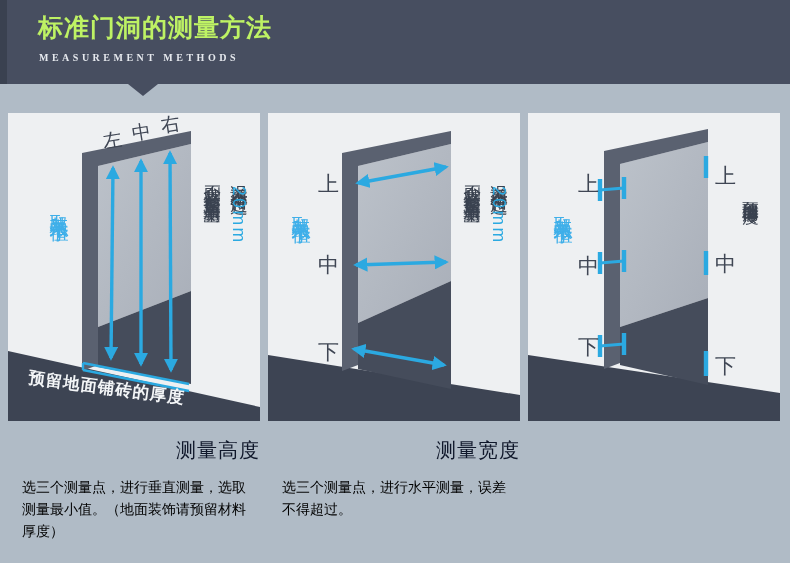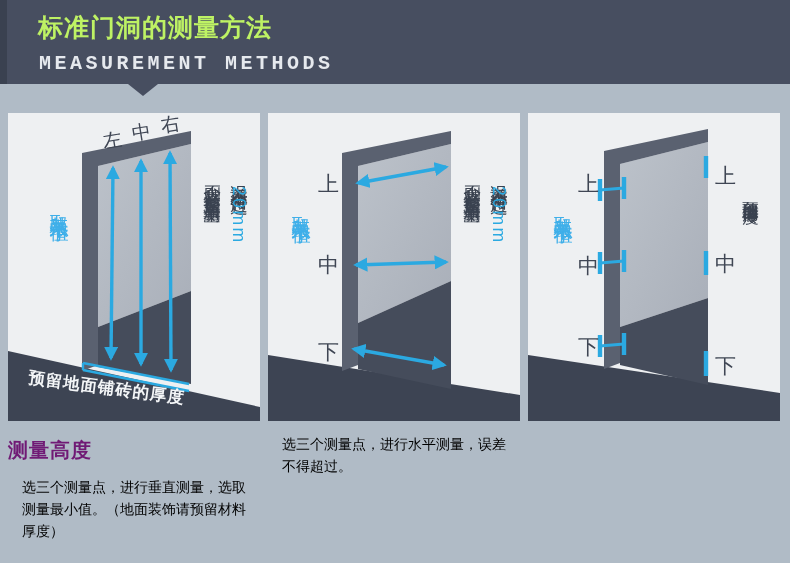--- a/index.html
+++ b/index.html
@@ -3,22 +3,22 @@
 <meta charset="utf-8">
 <style>
   html,body{margin:0;padding:0;background:#b0bbc6;}
   .stage{position:relative;width:790px;height:563px;background:#b0bbc6;overflow:hidden;
          font-family:"Liberation Sans","DejaVu Sans",sans-serif;}
   
   .hdr{position:absolute;left:0;top:0;width:790px;height:84px;background:#474e60;}
   .hdr-edge{position:absolute;left:0;top:0;width:7px;height:84px;background:#3a4150;}
   .hdr-title{position:absolute;left:38px;top:12px;margin:0;font-size:25px;line-height:30px;
              font-weight:bold;color:#bef264;letter-spacing:1px;}
-  .hdr-sub{position:absolute;left:39px;top:52px;font-family:Liberation Mono, monospace;
-           font-weight:bold;font-size:20px;letter-spacing:3.5px;color:#e6e9ee;}
+  .hdr-sub{position:absolute;left:39px;top:52px;font-family:Liberation Serif, serif;
+           font-weight:bold;font-size:10px;letter-spacing:3.5px;color:#e6e9ee;}
   .hdr-pointer{position:absolute;left:128px;top:84px;width:0;height:0;
                border-left:15px solid transparent;border-right:15px solid transparent;
                border-top:12px solid #474e60;}
   
   .panel{position:absolute;top:113px;width:252px;height:308px;background:#eef0f2;overflow:hidden;}
   .panel-1{left:8px}.panel-2{left:268px}.panel-3{left:528px}
   .panel svg{position:absolute;left:0;top:0;}
   .svg-label{font-family:"Liberation Sans","DejaVu Sans",sans-serif;fill:#3f4654;}
   
   .vcyan{position:absolute;writing-mode:vertical-rl;text-orientation:mixed;
@@ -27,22 +27,22 @@
          color:#3a4250;font-size:17.5px;letter-spacing:2.5px;line-height:27px;}
   .vdark .cy{color:#2ba9e1;}
   .vdark-single{position:absolute;writing-mode:vertical-rl;text-orientation:mixed;
          color:#3a4250;font-size:16.5px;letter-spacing:0.8px;white-space:nowrap;}
   .floor-note{position:absolute;left:22px;top:254px;color:#f3f5f7;font-size:16.5px;
          font-weight:bold;letter-spacing:1px;white-space:nowrap;
          transform:rotate(7.5deg);transform-origin:0 0;}
   
   .caption{position:absolute;top:421px;width:252px;}
   .cap-1{left:8px}.cap-2{left:268px}.cap-3{left:528px}
-  .caption h2{margin:16px 0 0 0;text-align:left;font-size:20px;color:#701a75;
-              letter-spacing:1px;font-weight:bold;}
+  .caption h2{margin:16px 0 0 0;text-align:right;font-size:20px;color:#0f172a;
+              letter-spacing:1px;font-weight:normal;}
   .caption p{margin:12px 2px 0 14px;font-size:14px;line-height:22px;color:#000000;}
 </style>
 </head>
 <body>
 
 <div class="stage">
 
   <div class="hdr">
     <div class="hdr-edge"></div>
     <h1 class="hdr-title">标准门洞的测量方法</h1>
@@ -161,16 +161,17 @@
     </svg>
     <div class="vcyan" style="left:22px;top:88px">取其中最小值</div>
     <div class="vdark-single" style="left:212px;top:76px">预留墙面铺砖厚度</div>
   </div>
 
   <div class="caption cap-1">
     <h2>测量高度</h2>
     <p>选三个测量点，进行垂直测量，选取测量最小值。（地面装饰请预留材料厚度）</p>
   </div>
   <div class="caption cap-2">
+    <h2>测量宽度</h2>
     <p>选三个测量点，进行水平测量，误差不得超过。</p>
   </div>
 
 </div>
 
 </body></html>

